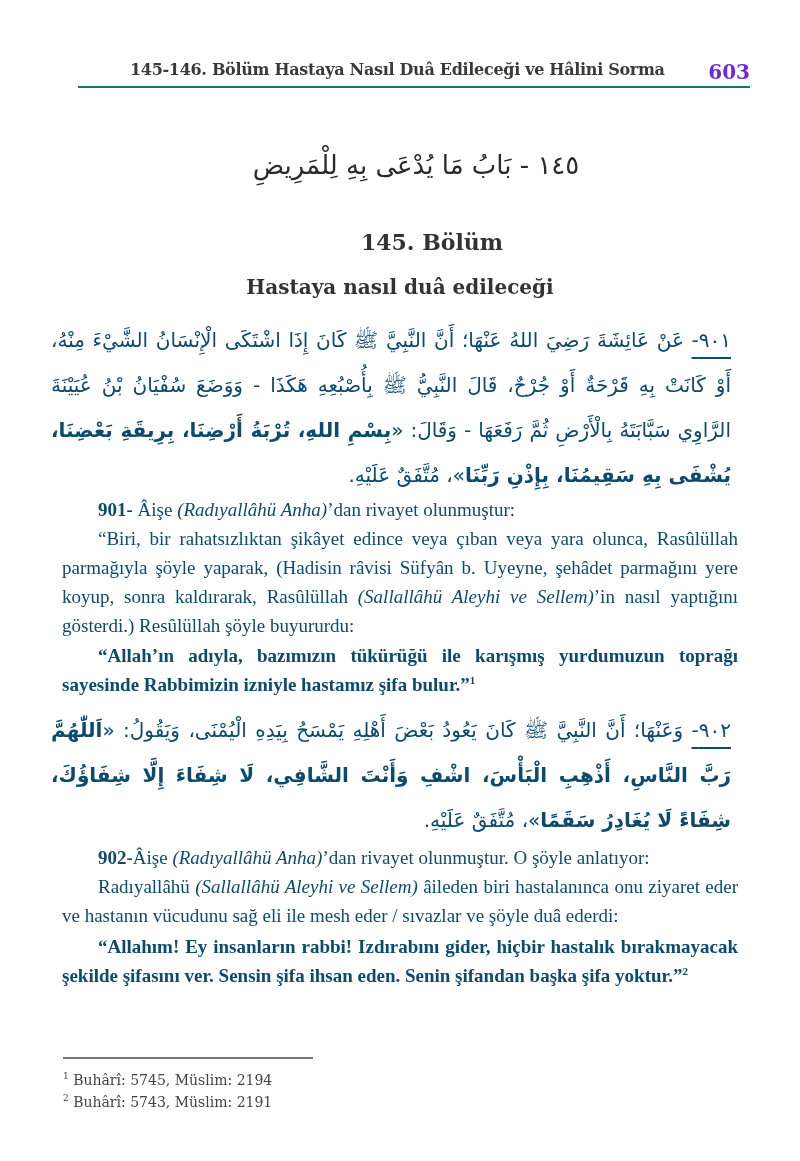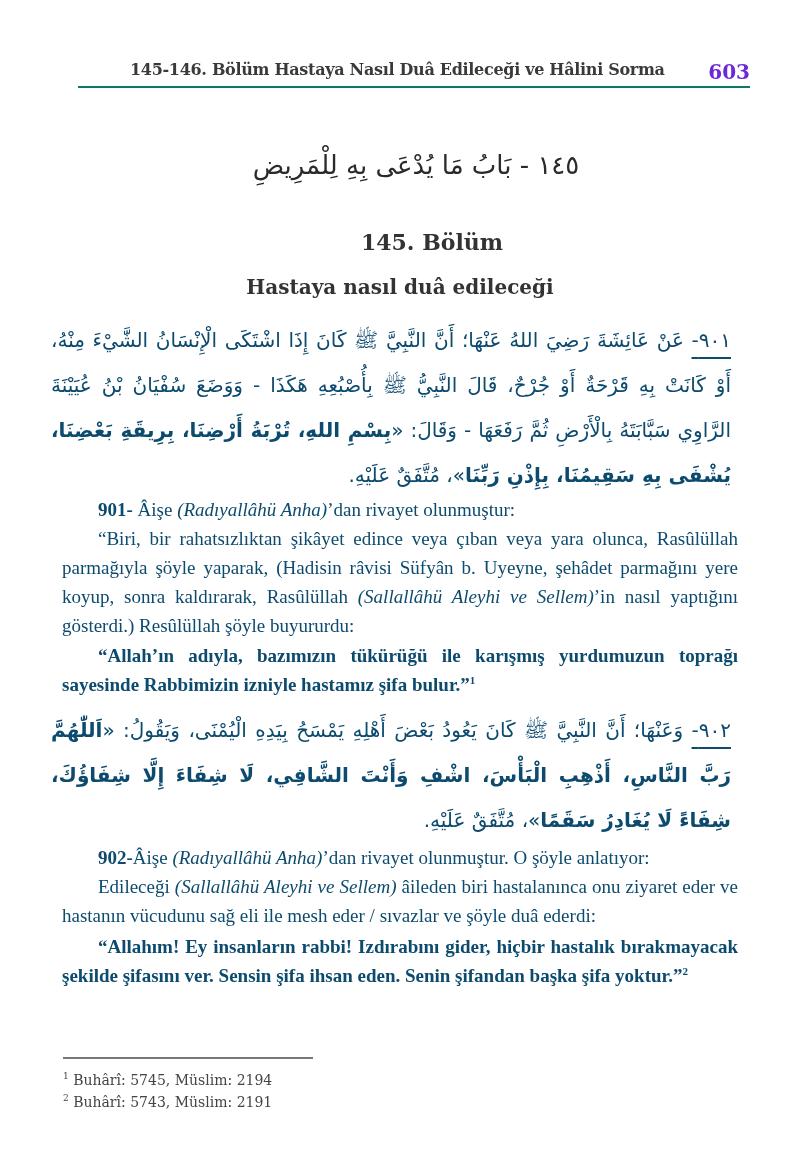--- a/index.html
+++ b/index.html
@@ -83,21 +83,21 @@
 <div class="tr bold" style="top:641px;">
   <span class="indent"></span><span>“Allah’ın adıyla, bazımızın tükürüğü ile karışmış yurdumuzun toprağı sayesinde Rabbimizin izniyle hastamız şifa bulur.”</span><sup>1</sup>
 </div>
 
 <div class="ar-block" style="top:708px;">
   <span class="num">٩٠٢-</span><span> وَعَنْهَا؛ أَنَّ النَّبِيَّ ﷺ كَانَ يَعُودُ بَعْضَ أَهْلِهِ يَمْسَحُ بِيَدِهِ الْيُمْنَى، وَيَقُولُ: «</span><span class="bold">اَللّٰهُمَّ رَبَّ النَّاسِ، أَذْهِبِ الْبَأْسَ، اشْفِ وَأَنْتَ الشَّافِي، لَا شِفَاءَ إِلَّا شِفَاؤُكَ، شِفَاءً لَا يُغَادِرُ سَقَمًا</span><span>»، مُتَّفَقٌ عَلَيْهِ.</span>
 </div>
 
 <div class="tr" style="top:843px;">
   <span class="indent"></span><b>902-</b><span>Âişe </span><i>(Radıyallâhü Anha)</i><span>’dan rivayet olunmuştur. O şöyle anlatıyor:</span><br>
-  <span class="indent"></span><span>Edileceği </span><i>(Sallallâhü Aleyhi ve Sellem)</i><span> âileden biri hastalanınca onu ziyaret eder ve hastanın vücudunu sağ eli ile mesh eder / sıvazlar ve şöyle duâ ederdi:</span>
+  <span class="indent"></span><span>Radıyallâhü </span><i>(Sallallâhü Aleyhi ve Sellem)</i><span> âileden biri hastalanınca onu ziyaret eder ve hastanın vücudunu sağ eli ile mesh eder / sıvazlar ve şöyle duâ ederdi:</span>
 </div>
 <div class="tr bold" style="top:932px;">
   <span class="indent"></span><span>“Allahım! Ey insanların rabbi! Izdırabını gider, hiçbir hastalık bırakmayacak şekilde şifasını ver. Sensin şifa ihsan eden. Senin şifandan başka şifa yoktur.”</span><sup>2</sup>
 </div>
 
 <div class="fn-rule"></div>
 <div class="footnote" style="top:1072px;">
   <sup>1</sup><span> Buhârî: 5745, Müslim: 2194</span>
 </div>
 <div class="footnote" style="top:1094px;">

